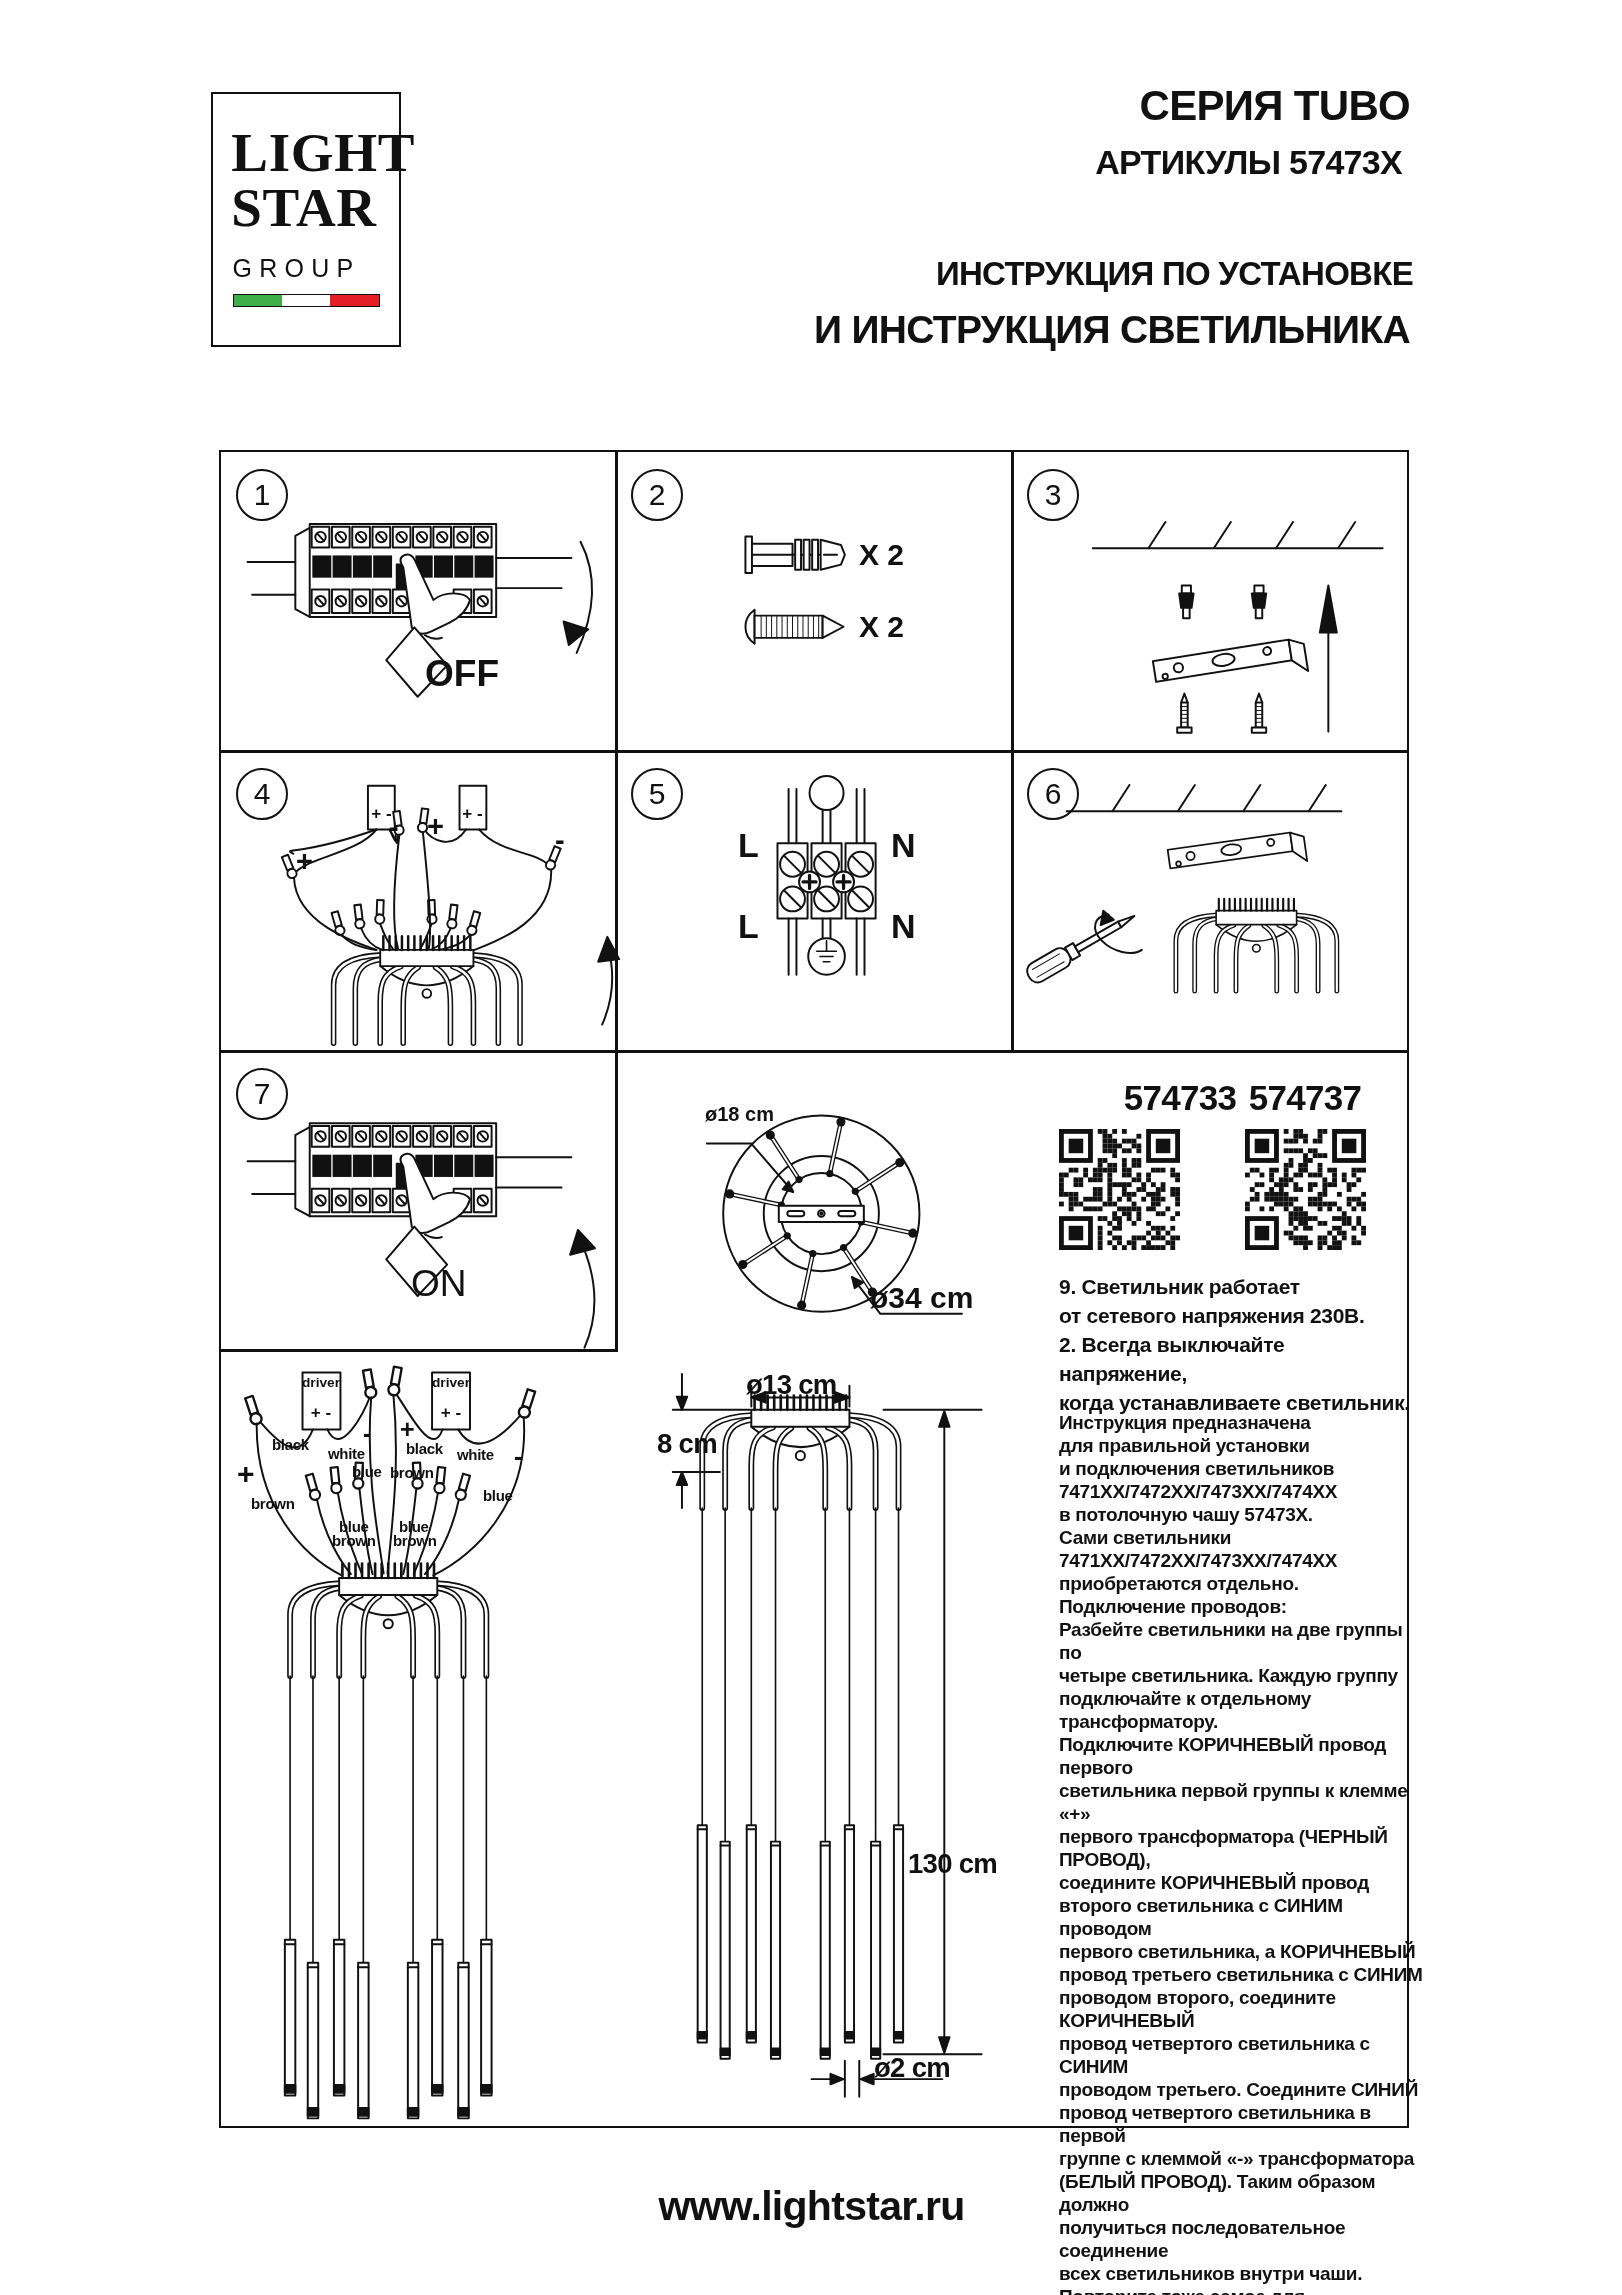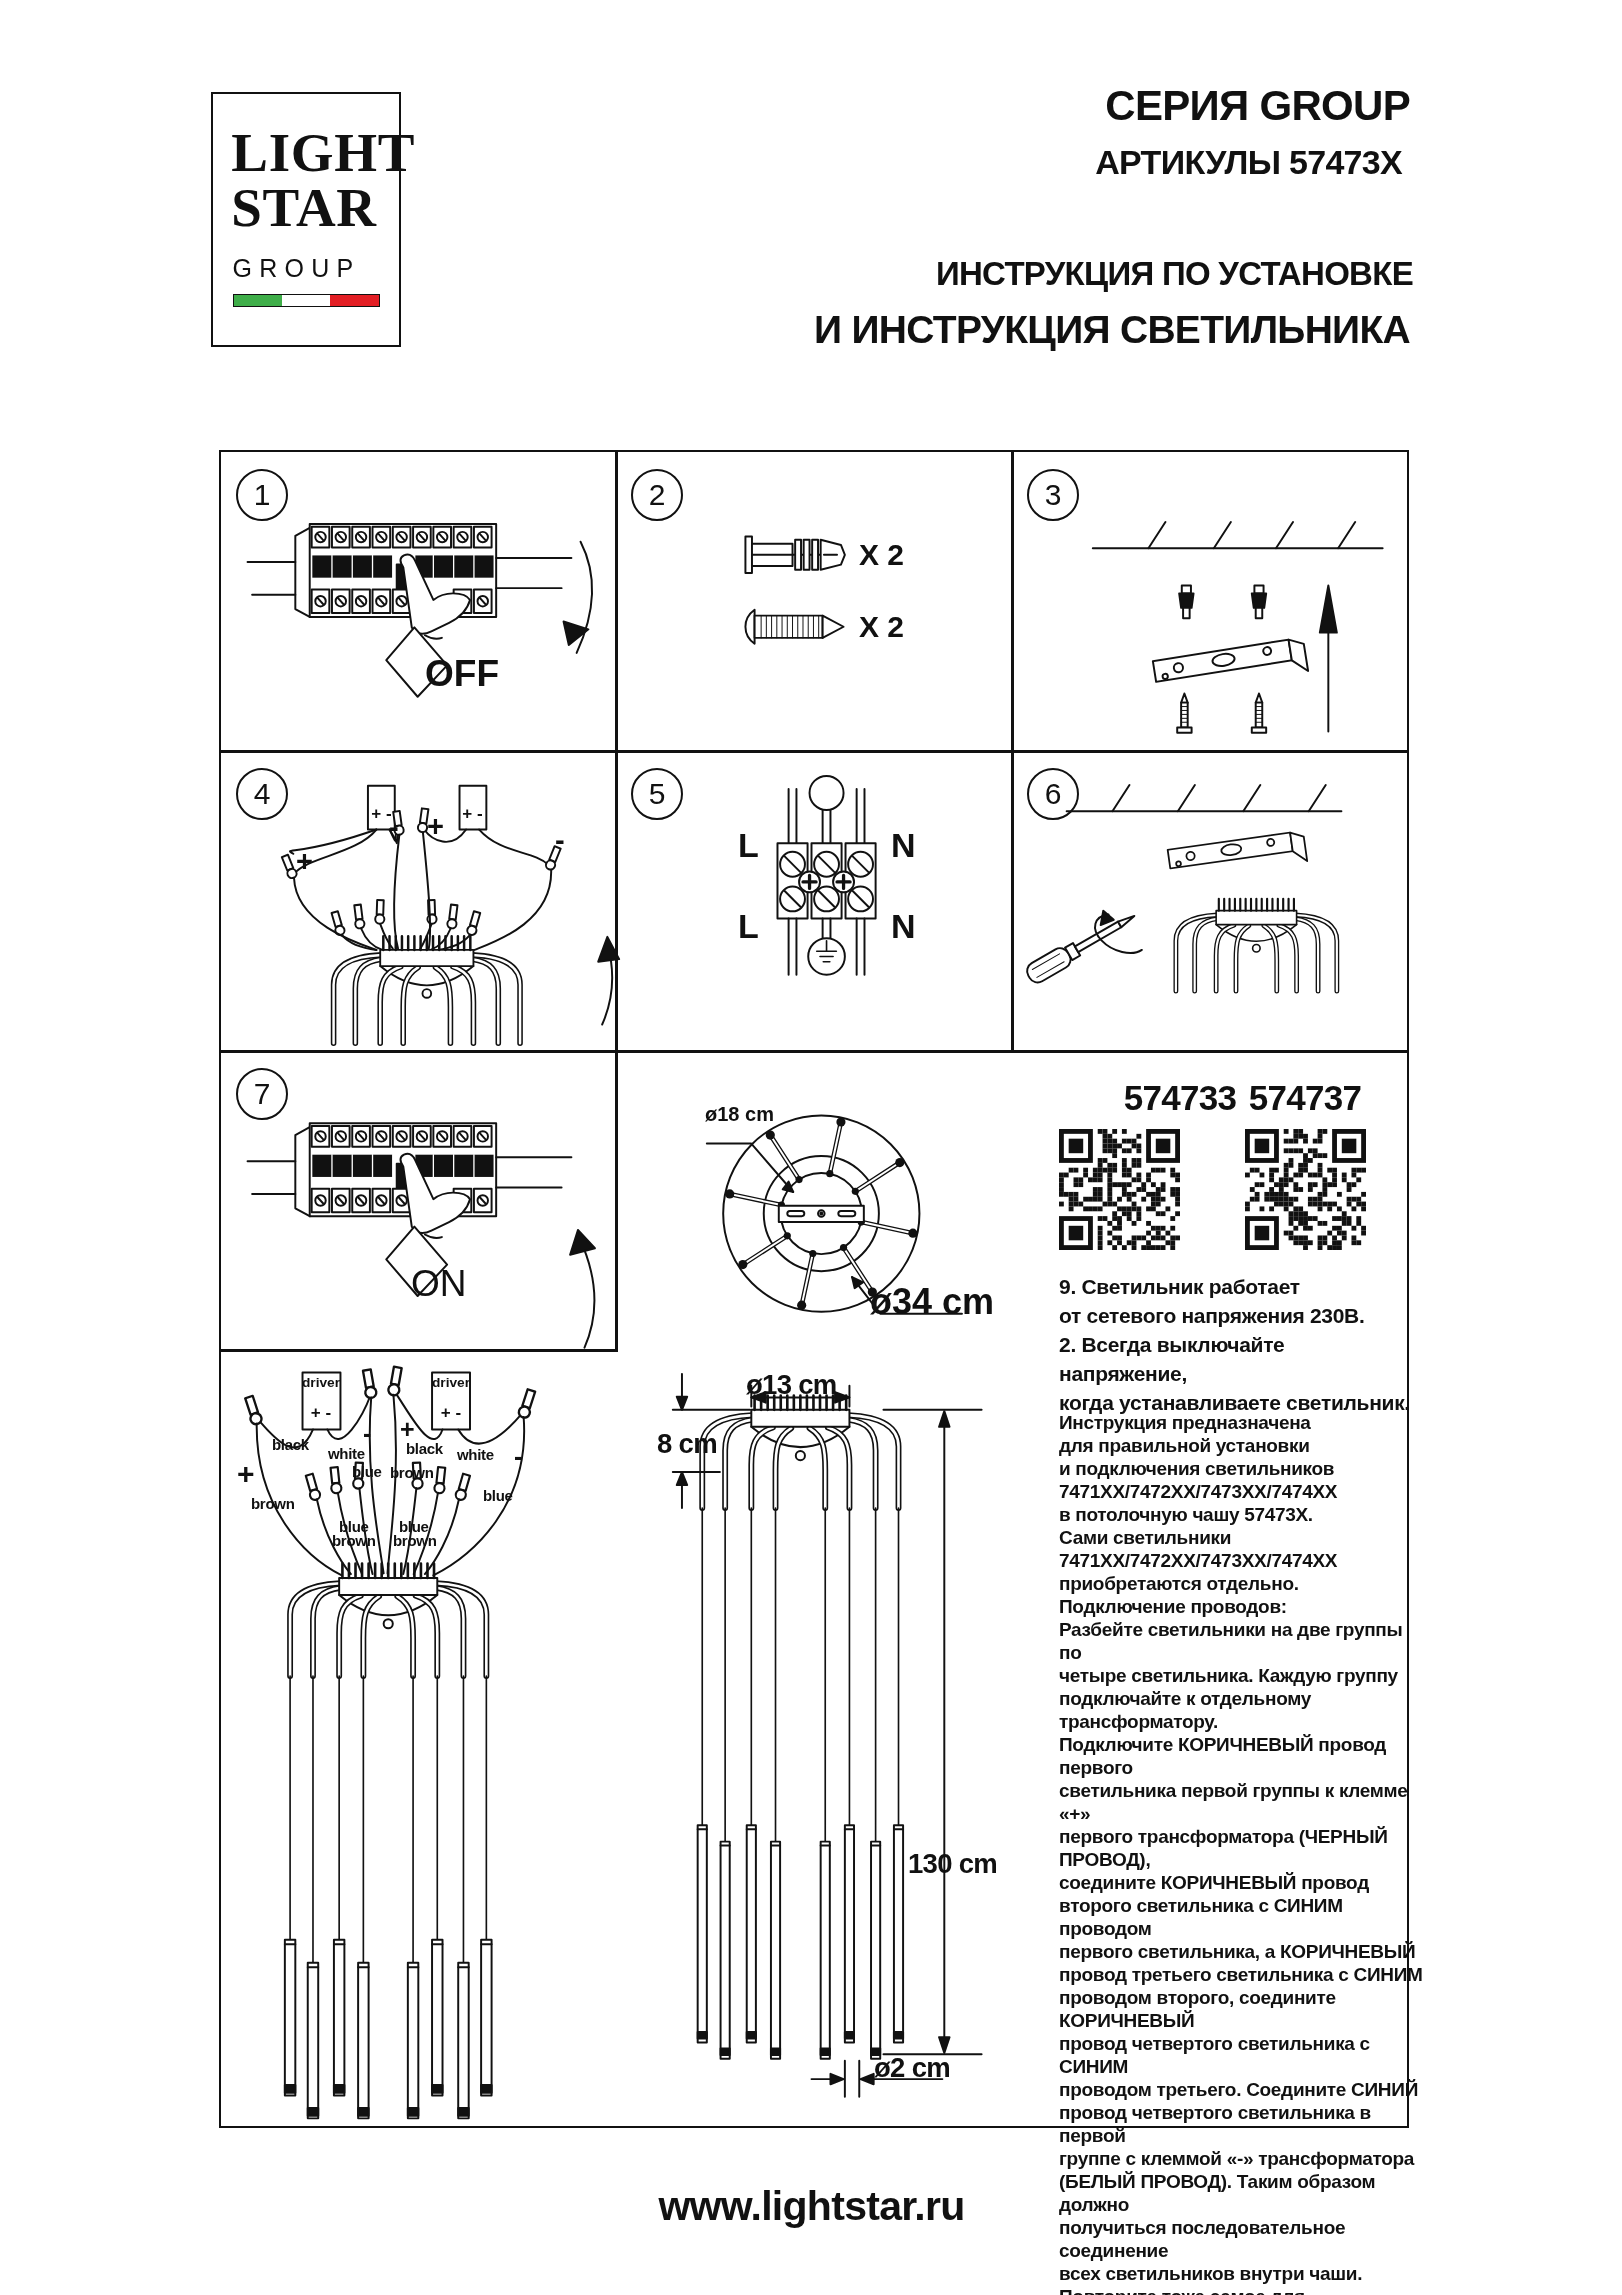--- a/index.html
+++ b/index.html
@@ -38,21 +38,21 @@
   <span class="abs logoword" style="left:18.3px;top:31px">LIGHT</span>
   <span class="abs logoword" style="left:18.3px;top:86px">STAR</span>
   <span class="abs" style="left:19.6px;top:160px;font-size:25px;letter-spacing:7.2px;font-weight:400">GROUP</span>
   <div class="flag" style="left:19.6px;top:200px">
     <div style="background:#3fae49"></div>
     <div style="background:#ffffff"></div>
     <div style="background:#e31e24"></div>
   </div>
 </div>
 
-<span class="abs ttl" style="right:213px;top:82px;font-size:42px">СЕРИЯ GROUP</span>
+<span class="abs ttl" style="right:213px;top:82px;font-size:42px">СЕРИЯ TUBO</span>
 <span class="abs ttl" style="right:221px;top:143px;font-size:34px">АРТИКУЛЫ 57473X</span>
 <span class="abs ttl" style="right:210px;top:255px;font-size:33px">ИНСТРУКЦИЯ ПО УСТАНОВКЕ</span>
 <span class="abs ttl" style="right:213px;top:308px;font-size:39px">И ИНСТРУКЦИЯ СВЕТИЛЬНИКА</span>
 
 <svg class="art" width="1623" height="2295" viewBox="0 0 2480 3508">
 <defs>
   <g id="cellT">
         <rect x="0" y="0" width="27" height="32" fill="#fff"></rect>
         <circle cx="13.5" cy="16" r="8" fill="#fff"></circle>
         <path d="M9,11 l9,10"></path>
@@ -383,21 +383,21 @@
 <span class="abs b" style="left:389px;top:811px;font-size:29px">-</span>
 <span class="abs b" style="left:427px;top:810px;font-size:29px">+</span>
 <span class="abs b" style="left:555px;top:824px;font-size:29px">-</span>
 
 <span class="abs b" style="left:738px;top:826px;font-size:34px">L</span>
 <span class="abs b" style="left:891px;top:826px;font-size:34px">N</span>
 <span class="abs b" style="left:738px;top:907px;font-size:34px">L</span>
 <span class="abs b" style="left:891px;top:907px;font-size:34px">N</span>
 
 <span class="abs b" style="left:705px;top:1103px;font-size:20px">ø18 cm</span>
-<span class="abs b" style="left:870px;top:1281px;font-size:36px">ø34 cm</span>
+<span class="abs b" style="left:870px;top:1281px;font-size:30px">ø34 cm</span>
 
 <span class="abs b ctr" style="left:1108px;top:1078px;width:144px;font-size:35px;letter-spacing:-0.7px">574733</span>
 <span class="abs b ctr" style="left:1233px;top:1078px;width:144px;font-size:35px;letter-spacing:-0.7px">574737</span>
 <div class="qr" style="left:1059px;top:1129px"><svg width="121" height="121" viewBox="0 0 185 185">
       <rect x="59.2" y="0" width="7.4" height="7.4" fill="#111"></rect>
       <rect x="66.60000000000001" y="0" width="7.4" height="7.4" fill="#111"></rect>
       <rect x="81.4" y="0" width="7.4" height="7.4" fill="#111"></rect>
       <rect x="96.2" y="0" width="7.4" height="7.4" fill="#111"></rect>
       <rect x="66.60000000000001" y="7.4" width="7.4" height="7.4" fill="#111"></rect>
       <rect x="74" y="7.4" width="7.4" height="7.4" fill="#111"></rect>

